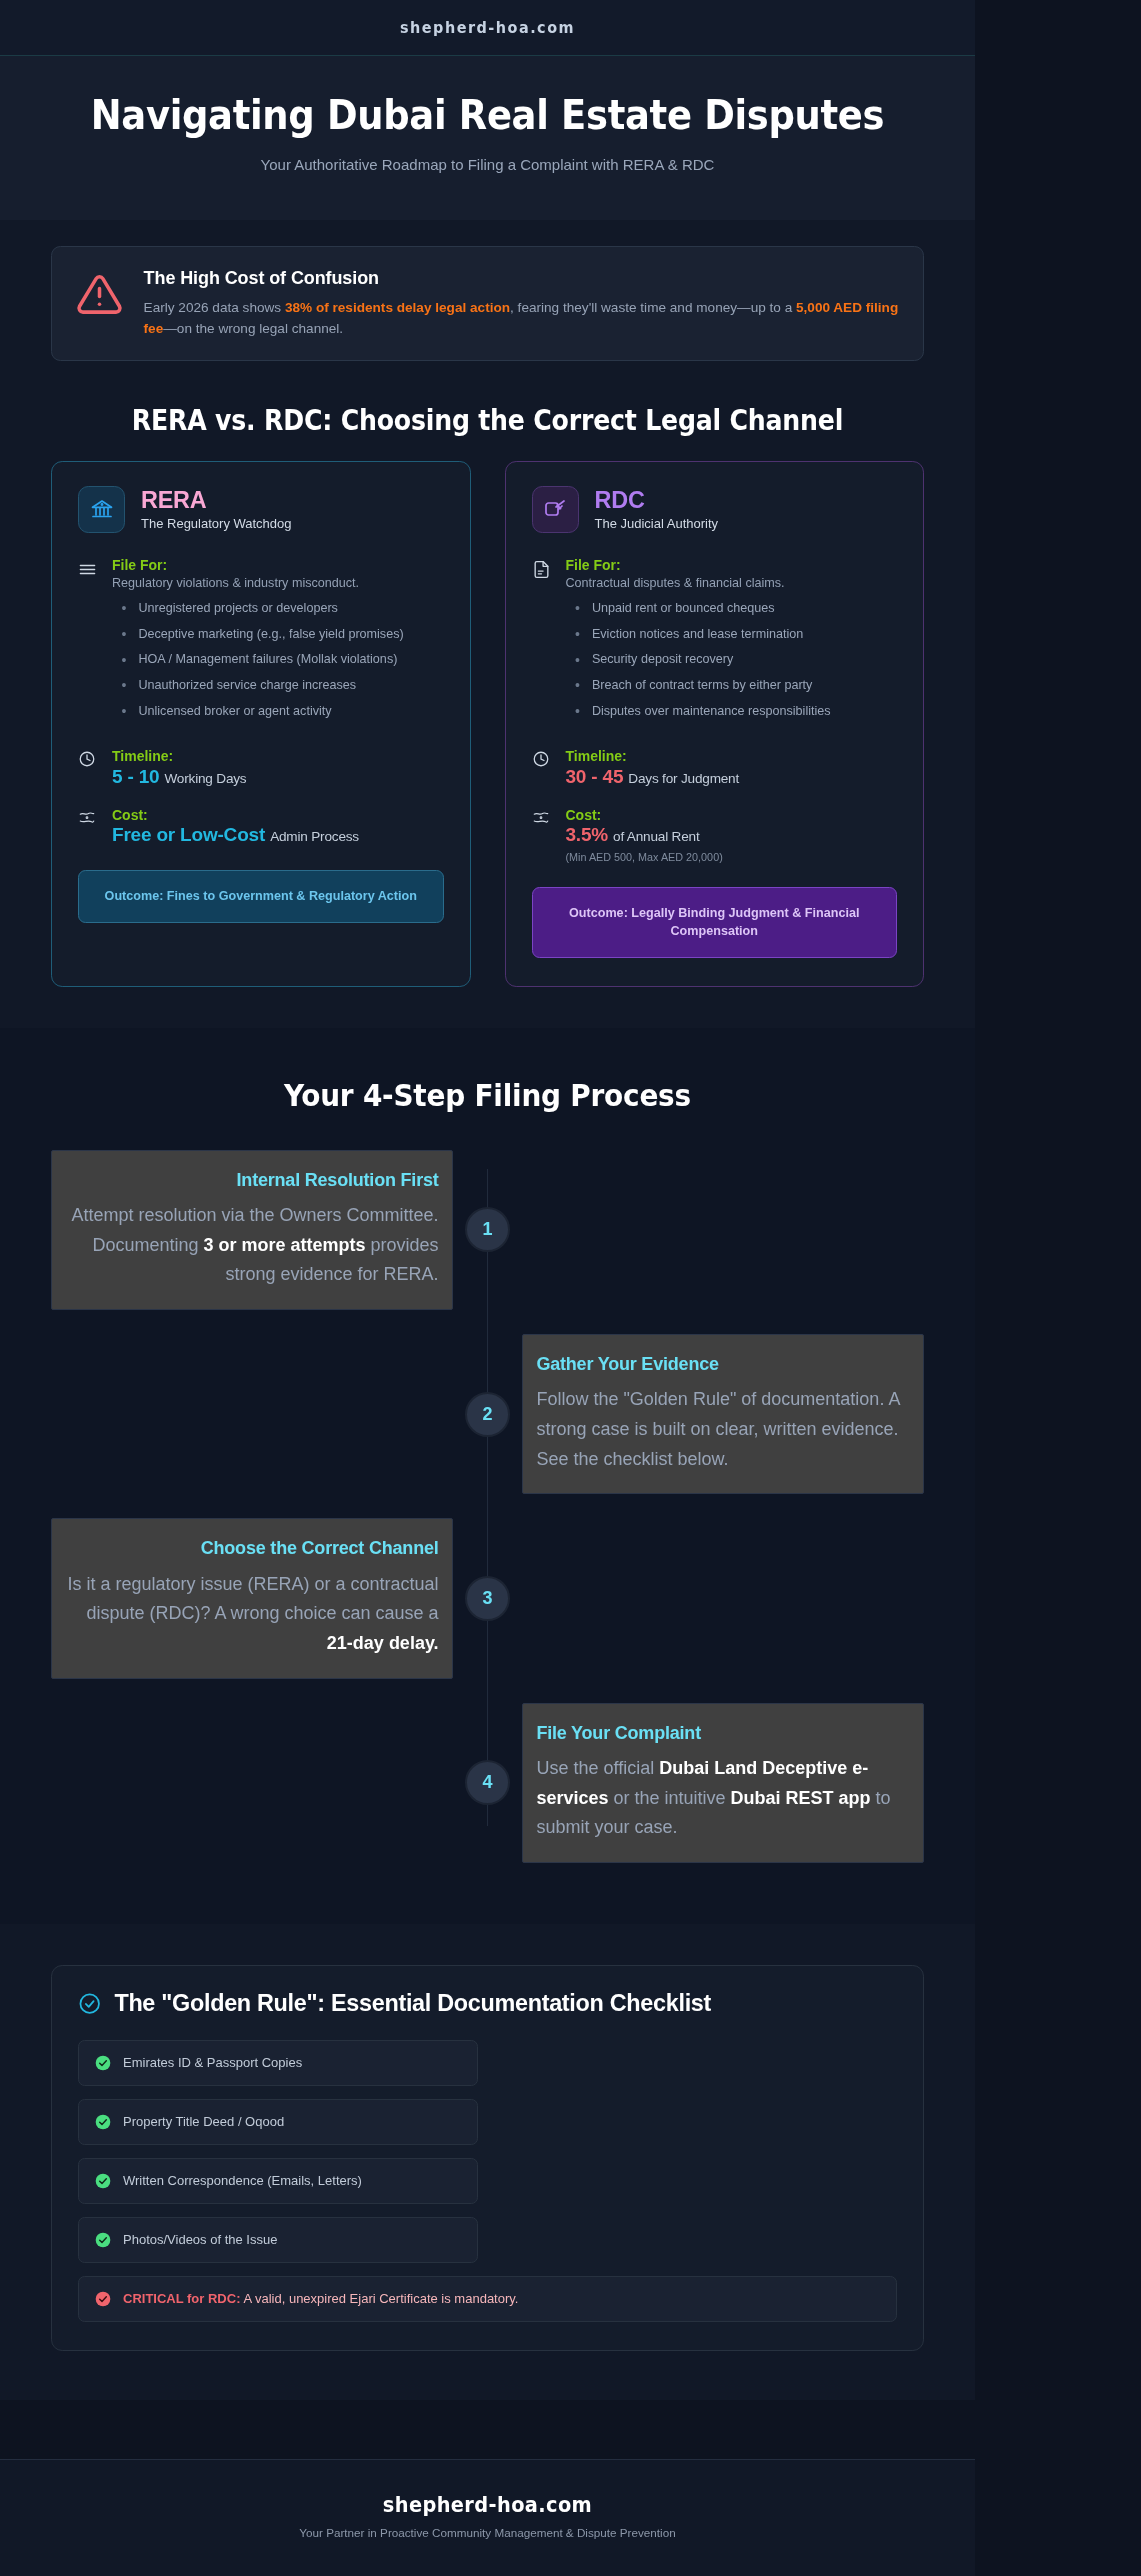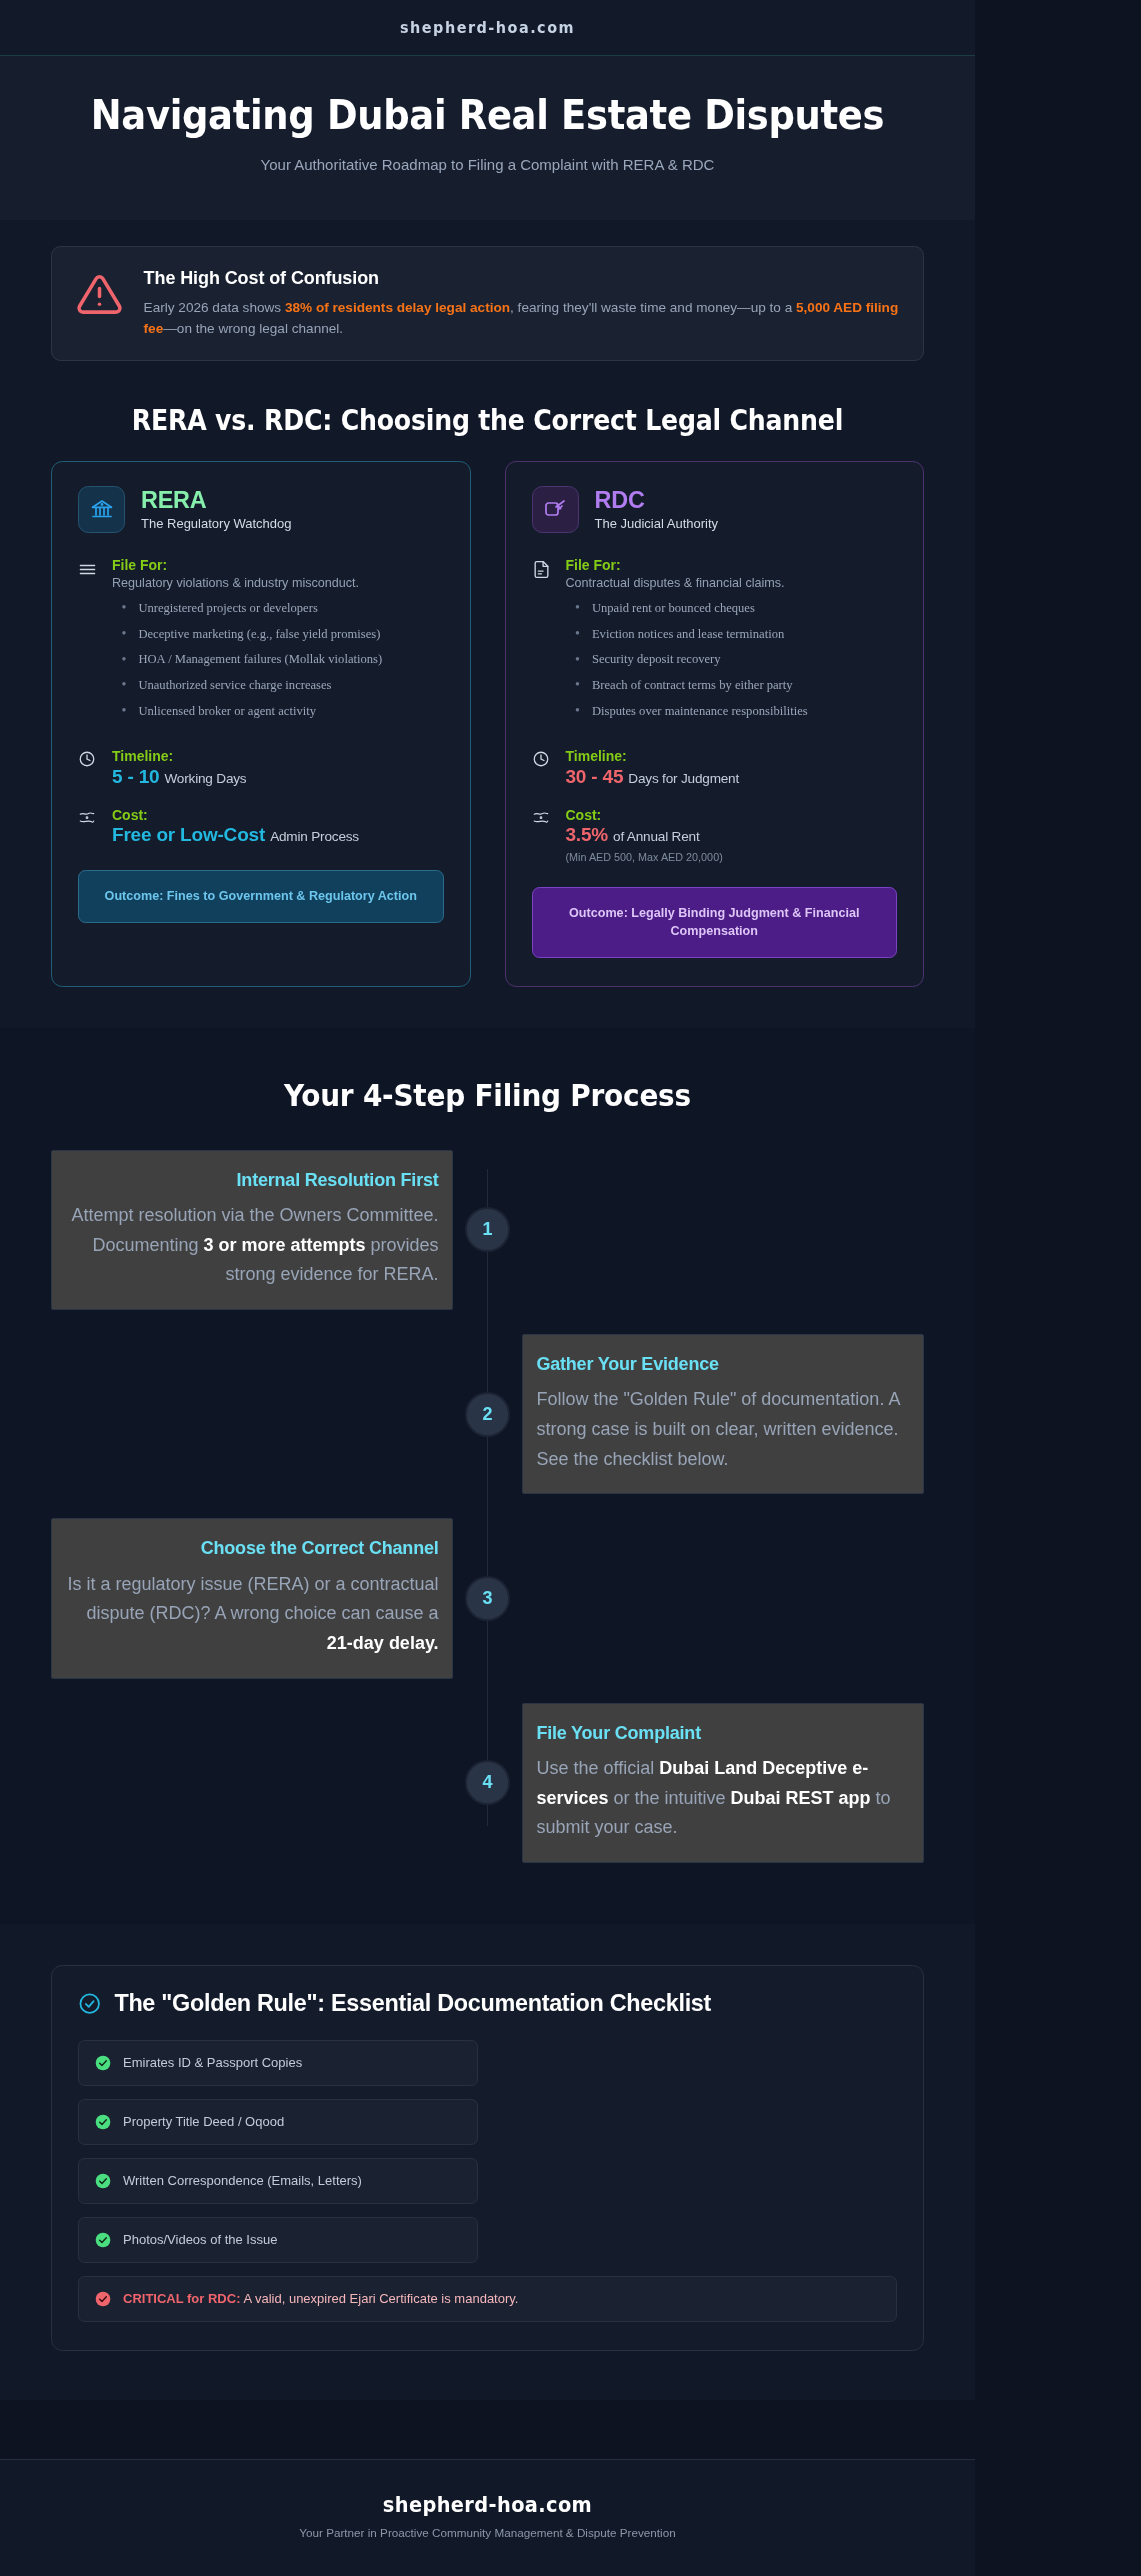--- a/index.html
+++ b/index.html
@@ -123,31 +123,31 @@
   .card-head { display: flex; align-items: center; gap: 16px; margin-bottom: 24px; }
   .badge-ico {
     width: 47px; height: 47px; border-radius: 10.3px;
     display: flex; align-items: center; justify-content: center;
     flex: 0 0 auto;
   }
   .badge-ico.rera { background: #14324a; border: 0.9px solid #23536f; }
   .badge-ico.rdc  { background: #2b1f44; border: 0.9px solid #4b3470; }
 
   .card-titles h3 { font-size: 23.4px; font-weight: bold; letter-spacing: -0.2px; line-height: 1.05;}
-  .card.rera .card-titles h3 { color: #86efac; }
+  .card.rera .card-titles h3 { color: #f9a8d4; }
   .card.rdc  .card-titles h3 { color: #b07cf0; }
   .card-titles .sub { font-size: 13px; color: #d3dbe6; margin-top: 3.7px; }
 
   .row { display: flex; gap: 15px; margin-bottom: 19px; }
   .row .ico { flex: 0 0 19px; padding-top: 2.8px; }
   .row .txt { flex: 1 1 auto; }
   .row .lbl { font-size: 14px; font-weight: bold; color: #84cc16; }
   .row .desc { font-size: 12.6px; color: #93a0b4; margin-top: 2.8px; }
 
-  ul.bullets { list-style: none; margin: 10.3px 0 0 9.4px; font-family: Liberation Serif, serif; }
+  ul.bullets { list-style: none; margin: 10.3px 0 0 9.4px; }
   ul.bullets li {
     font-size: 12.6px; color: #9aa6b9; padding-left: 17px;
     position: relative; margin-bottom: 9.4px; line-height: 1.3;
   }
   ul.bullets li:before {
     content: "•"; position: absolute; left: 0; top: -0.9px; color: #6b788c; font-size: 14px;
   }
 
   .big { font-size: 19px; font-weight: bold; margin-top: 1.9px; letter-spacing: -0.2px; }
   .big .unit { font-size: 13.6px; font-weight: normal; color: #c5cfdc; }

